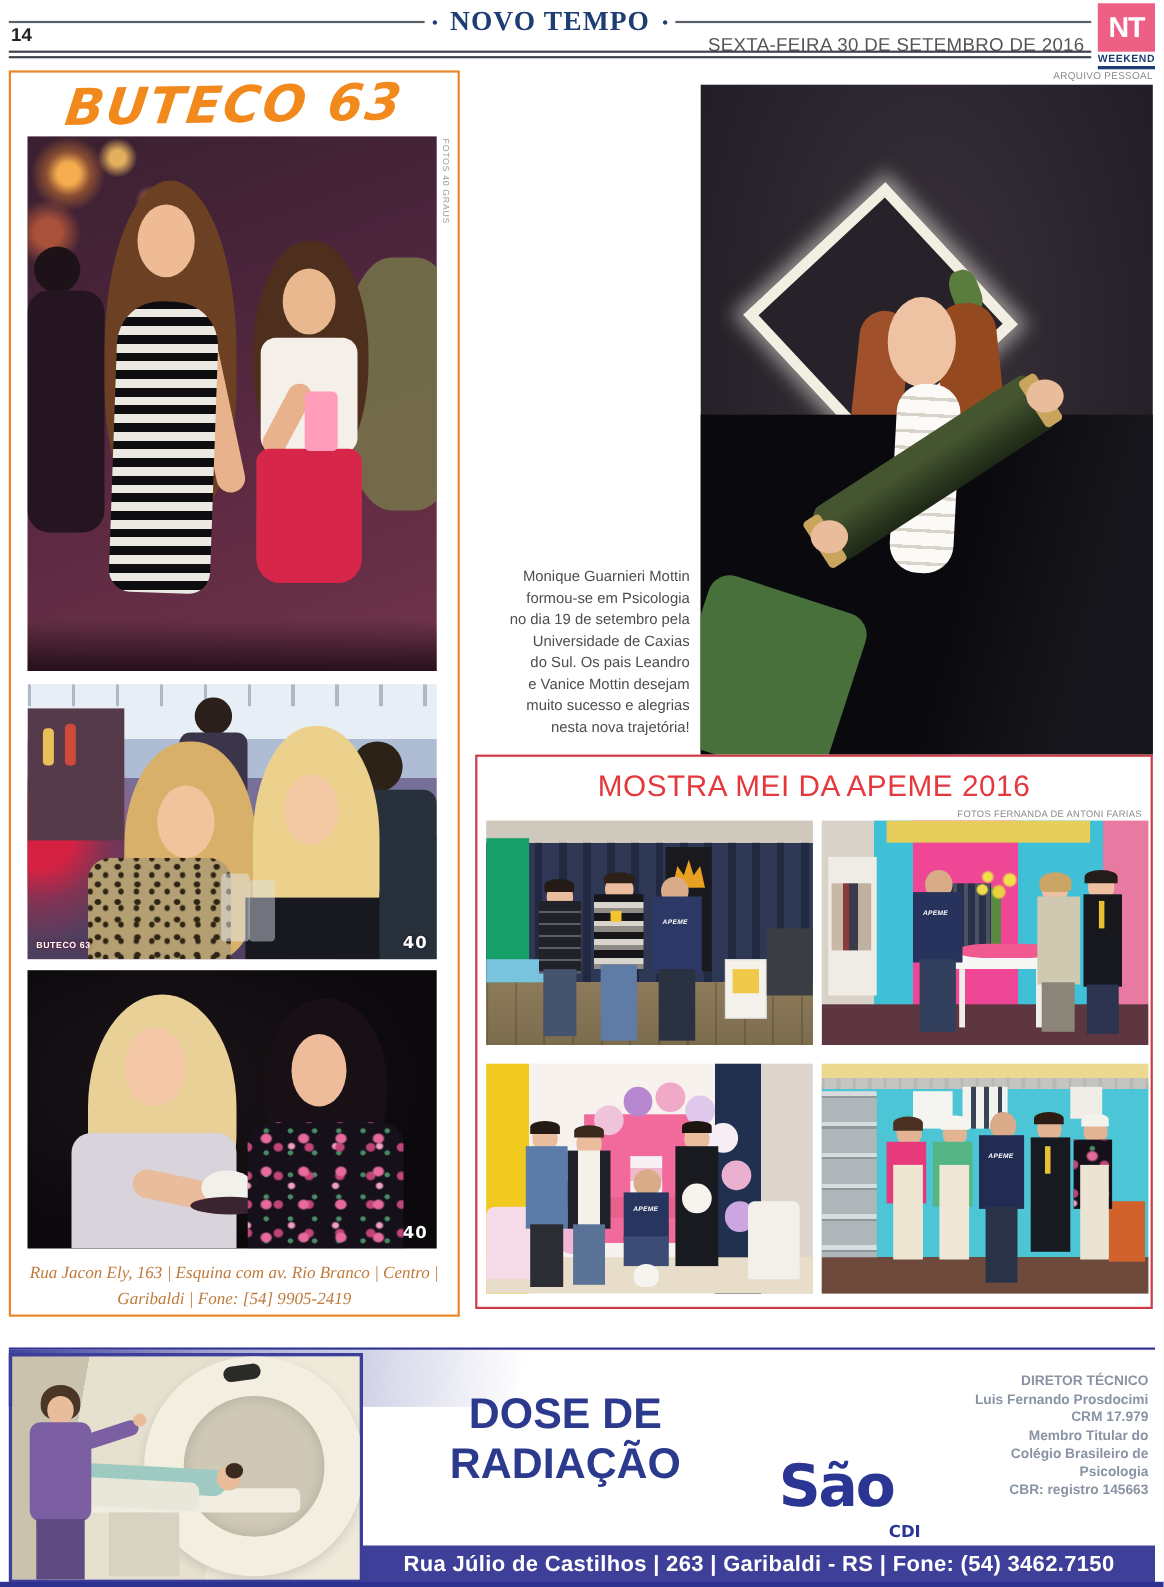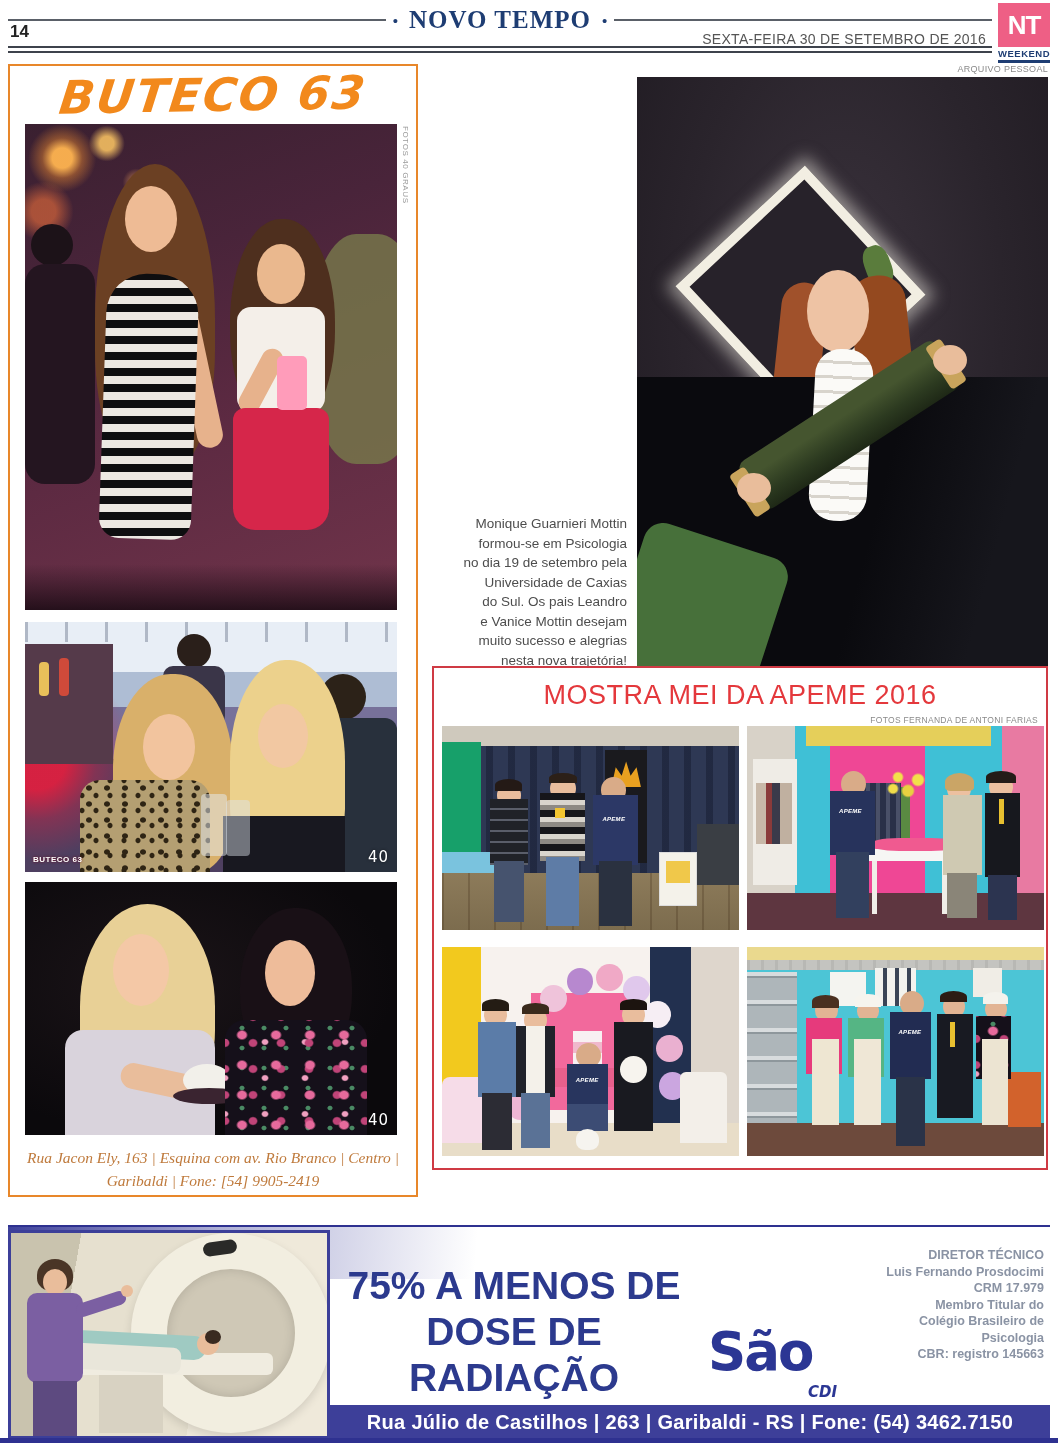--- a/index.html
+++ b/index.html
@@ -8,21 +8,21 @@
   .abs { position:absolute; }
   i { display:block; position:absolute; }
 
   
   .rule-row { position:absolute; top:6px; left:8px; right:66px; display:flex; align-items:center; gap:7px; }
   .rule-seg { flex:1; height:2px; background:#5a6068; }
   .masthead-bullet { color:#1e3d73; font-size:15px; line-height:1; }
   .masthead-title { font-family:"Liberation Serif", serif; font-weight:bold; color:#1e3d73; font-size:25px; letter-spacing:1px; padding:0 4px; }
   .page-number { top:22px; left:10px; font-size:17px; font-weight:bold; color:#222; }
   .masthead-email { top:34px; left:0; right:66px; text-align:center; font-size:11px; color:#666; }
-  .header-date { top:31px; right:72px; font-size:14px; color:#555; letter-spacing:.3px; }
+  .header-date { top:31px; right:72px; font-size:17px; color:#555; letter-spacing:.3px; }
   .dbl-rule-a { top:46px; left:8px; right:66px; height:2px; background:#3e434c; }
   .dbl-rule-b { top:51px; left:8px; right:66px; height:2px; background:#3e434c; }
   .nt-logo { top:3px; right:8px; width:52px; height:44px; background:#ee5f85; color:#fff;
              font-weight:bold; font-size:26px; text-align:center; line-height:44px; letter-spacing:-1px; }
   .nt-weekend { top:48px; right:8px; width:52px; text-align:center; font-size:9.5px; font-weight:bold; color:#1e3d73; letter-spacing:.5px; }
   .nt-bar { top:60px; right:8px; width:52px; height:2.5px; background:#1e3d73; }
   .credit-arquivo { top:64px; right:10px; font-size:9px; color:#8a8a8a; letter-spacing:.3px; }
 
   
   .buteco-box { left:8px; top:64px; width:410px; height:1133px; border:2px solid #e8872a; background:#fff; }
@@ -45,35 +45,35 @@
   .p3 { left:15px; top:816px; width:372px; height:253px;
         background: radial-gradient(ellipse at 35% 40%, #1b1418 0%, #0b090c 70%); }
   .leopard { background-color:#b49f72;
              background-image: radial-gradient(#2e2414 2.5px, transparent 3.5px), radial-gradient(#2e2414 2px, transparent 3px);
              background-size:18px 16px, 14px 15px; background-position:0 0, 9px 8px; }
   .floral { background-color:#15101a;
             background-image: radial-gradient(#e66a9c 4px, transparent 6px), radial-gradient(#c04478 3.5px, transparent 5px),
                               radial-gradient(#4a8a64 2px, transparent 3px), radial-gradient(#f0a0c0 2.5px, transparent 4px);
             background-size:34px 30px, 28px 26px, 22px 20px, 40px 36px;
             background-position:0 0, 14px 10px, 6px 18px, 20px 4px; }
-  .wm-40 { position:absolute; right:8px; bottom:6px; color:#fff; font-weight:normal; font-size:15px;
+  .wm-40 { position:absolute; right:8px; bottom:6px; color:#fff; font-weight:bold; font-size:15px;
            letter-spacing:1px; font-family:"DejaVu Sans", sans-serif; text-shadow:0 0 3px rgba(0,0,0,.6); }
   .wm-buteco { position:absolute; left:8px; bottom:8px; color:#fff; font-weight:bold; font-size:8px;
                letter-spacing:.5px; text-shadow:0 0 3px rgba(120,0,20,.9); }
   .buteco-address { top:1080px; left:0; width:100%; text-align:center; font-family:"Liberation Serif", serif;
                     font-style:italic; color:#bf7a3c; font-size:15.5px; line-height:23px; }
 
   
   .grad-photo { left:637px; top:77px; width:411px; height:612px;
                 background: radial-gradient(ellipse at 50% 38%, #3b333d 0%, #2a242c 55%, #1f1a21 100%); }
   .grad-caption { left:455px; top:514px; width:172px; text-align:right; color:#4d4d4d; font-size:13.5px; line-height:19.5px; }
   .grad-caption span { display:block; }
 
   
-  .mostra-box { left:432px; top:666px; width:616px; height:504px; border:2px solid #cf3a44; background:#fff; }
+  .mostra-box { left:432px; top:686px; width:616px; height:504px; border:2px solid #cf3a44; background:#fff; }
   .mostra-title { top:12px; left:0; width:100%; text-align:center; color:#e4383c; font-size:27px; letter-spacing:.5px; font-family:"Liberation Sans", sans-serif; }
   .mostra-credit { top:47px; right:8px; font-size:8.5px; color:#8a8a8a; letter-spacing:.3px; }
   .apeme-txt { position:absolute; color:#fff; font-size:6px; font-weight:bold; letter-spacing:.3px; font-style:italic; }
 
   .mtl { left:8px;  top:58px;  width:297px; height:204px;
          background: linear-gradient(180deg,#cfc9bd 0 10%,#2e3854 10% 72%,#8d7b5a 72% 100%); }
   .mtr { left:313px; top:58px; width:297px; height:204px;
          background: linear-gradient(90deg,#d8d2c8 0 16%,#3fc0d6 16% 28%,#ef4795 28% 60%,#3fc0d6 60% 86%,#e87aa2 86% 100%); }
   .mbl { left:8px;  top:279px; width:297px; height:209px;
          background: linear-gradient(90deg,#f2c91e 0 13%,#f7f2ee 13% 70%,#22304f 70% 84%,#ded6cc 84% 100%); }
@@ -86,21 +86,21 @@
              background: linear-gradient(94deg, rgba(52,55,150,.95) 0%, rgba(52,55,150,.4) 20%, rgba(52,55,150,0) 45%); }
   .ad-photo { left:0; top:3px; width:322px; height:209px; border:3px solid #3c3f99; overflow:hidden;
               background: linear-gradient(100deg,#c9c3ae 0 20%,#e6e0cf 20% 60%,#efe9da 60%); }
   .ad-center { left:326px; top:24px; width:360px; text-align:center; }
   .ad-service { font-size:23px; color:#9b9b9b; letter-spacing:1px; text-shadow:0 1px 0 #fff; }
   .ad-headline { margin-top:12px; font-size:39px; font-weight:bold; color:#2c3a8e; line-height:46px; }
   .ad-director { right:6px; top:20px; width:250px; text-align:right; font-size:12.5px; font-weight:bold; color:#8a93a4; line-height:16.5px; }
   .ad-director span { display:block; }
   .brand { left:688px; top:100px; width:350px; height:95px; color:#2b3694; font-family:"DejaVu Sans", sans-serif; }
   .brand-sao   { position:absolute; left:12px;  top:-6px; font-size:53px; font-weight:bold; letter-spacing:-2px; }
-  .brand-cdi   { position:absolute; left:112px; top:56px; font-size:15px; font-weight:bold;font-style:italic; }
+  .brand-cdi   { position:absolute; left:112px; top:56px; font-size:15px; font-weight:bold; }
   .brand-lucas { position:absolute; left:140px; top:18px; font-size:53px; font-weight:bold; letter-spacing:-2px; }
   .brand-desc  { position:absolute; left:96px;  top:78px; font-size:13px; font-weight:bold; }
   .ad-bar { left:322px; right:0; bottom:0; height:34px; background:#3d3f99; color:#fff; text-align:center;
             line-height:34px; font-size:20px; font-weight:bold; letter-spacing:.3px; }
   .page-bottom-strip { left:0; top:1438px; width:100%; height:5px; background:#2e3190; }
 </style>
 </head>
 <body>
 
 <div class="page">
@@ -346,21 +346,20 @@
       <i style="left:26px;top:26px;width:36px;height:32px;background:#4a3526;border-radius:50% 50% 40% 40%"></i>
       <i style="left:32px;top:36px;width:24px;height:26px;background:#e9bd9b;border-radius:50%"></i>
       <i style="left:16px;top:60px;width:56px;height:90px;background:#7b5fa2;border-radius:10px"></i>
       <i style="left:64px;top:64px;width:52px;height:14px;background:#7b5fa2;border-radius:7px;transform:rotate(-18deg)"></i>
       <i style="left:110px;top:52px;width:12px;height:12px;background:#e9bd9b;border-radius:50%"></i>
       <i style="left:22px;top:148px;width:44px;height:58px;background:#5d4a80"></i>
     </div>
 
     <div class="abs ad-center">
       <div class="ad-headline">
-        <span style="display:block">75% A MENOS DE</span>
         <span style="display:block">DOSE DE RADIAÇÃO</span>
       </div>
 
     </div>
 
     <div class="abs ad-director">
       <span>DIRETOR TÉCNICO</span>
       <span>Luis Fernando Prosdocimi</span>
       <span>CRM 17.979</span>
       <span>Membro Titular do</span>

